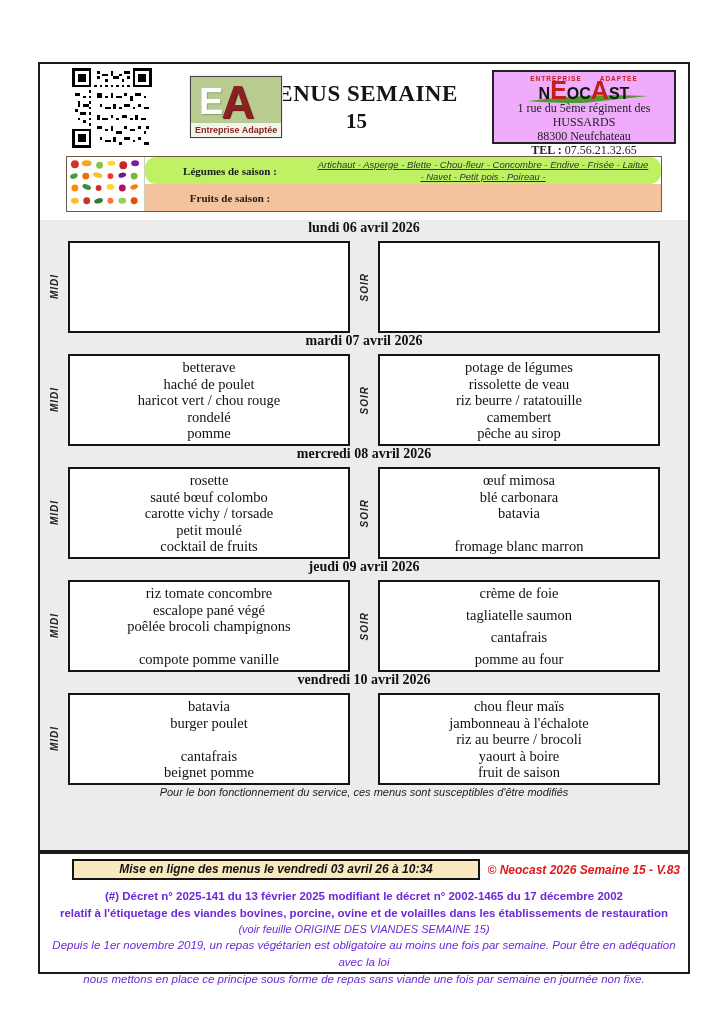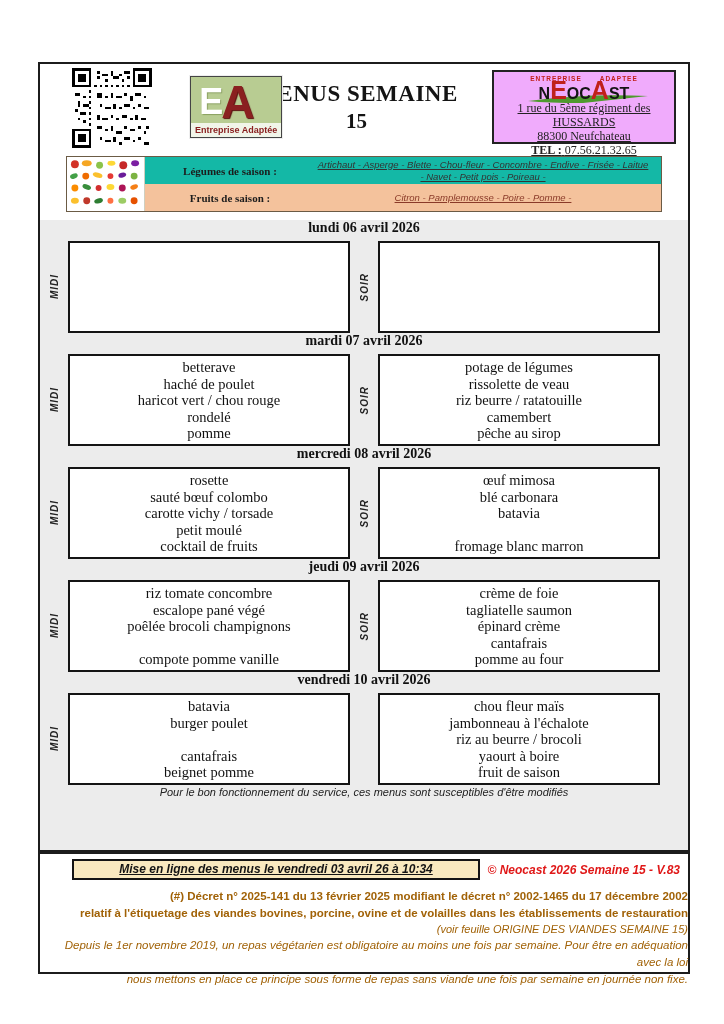--- a/index.html
+++ b/index.html
@@ -29,30 +29,30 @@
 
   .neocast { width:184px; height:74px; border:2px solid #222; background:#f0abfc; text-align:center;
              margin-top:4px; flex:none; padding-top:3px; }
   .nc-arc { display:flex; justify-content:center; gap:18px; font:700 6.5px "Liberation Sans", sans-serif;
             color:#c0201a; letter-spacing:1px; position:relative; z-index:2; }
   .nc-brand { position:relative; height:22px; line-height:22px; margin-top:-3px; }
   .nc-swoosh { position:absolute; right:26px; top:13px; z-index:0; }
   .nc-brand span { position:relative; z-index:1; font-family:"Liberation Sans", sans-serif; font-weight:800; color:#141414; }
   .nc-sm { font-size:16px; }
   .nc-big { font-size:25px; color:#c0201a !important; }
-  .nc-addr { font:12px "Liberation Serif", serif; color:#222; line-height:14px;text-decoration:underline; }
+  .nc-addr { font:12px "Liberation Serif", serif; color:#222; line-height:14px; }
   .nc-tel-label { font-weight:700; }
 
   
   .banner-wrap { background:#fff; padding:6px 26px 8px 26px; }
   .banner { border:1px solid #6b5b45; display:flex; height:56px; background:#fff; }
   .banner-img { width:78px; flex:none; background:#fff; border-right:1px solid #cfcfc0; }
   .banner-rows { flex:1; display:flex; flex-direction:column; }
   .season-row { flex:1; display:flex; align-items:center; }
-  .row-legumes { background:#14b8a6; }
+  .row-legumes { background:#bef264;border-radius:11px; }
   .row-fruits { background:#f4c29c; }
   .season-label { width:170px; flex:none; text-align:center; font:700 11px "Liberation Serif", serif; color:#1c1c1c; }
   .season-list { flex:1; text-align:center; font:italic 9.5px "Liberation Sans", sans-serif; padding:0 10px 0 0; line-height:12px;text-decoration:underline; }
   .row-legumes .season-list { color:#333; }
   .row-fruits .season-list { color:#8a3a28; }
 
   
   .day { }
   .day-date { height:21px; line-height:21px; text-align:center; font:700 14px "Liberation Serif", serif; color:#111; }
   .day-row { display:flex; height:92px; }
@@ -64,23 +64,23 @@
   .menu-line { height:16px; line-height:16px; text-align:center; font:14.5px "Liberation Serif", serif; color:#111;
                white-space:nowrap; overflow:hidden; }
 
   .service-note { text-align:center; font:italic 11px "Liberation Sans", sans-serif; color:#222; height:15px; line-height:15px; }
 
   
   .footer-box { position:absolute; left:38px; top:852px; width:652px; height:122px;
                 border:2px solid #1c1c1c; background:#fff; }
   .footer-top { display:flex; align-items:center; margin-top:5px; }
   .publish-strip { margin-left:32px; width:408px; height:21px; border:2px solid #141414; background:#f9e9bf;
-                   text-align:center; font:italic 700 12px "Liberation Sans", sans-serif; color:#141414; line-height:17px;text-decoration:underline; }
+                   text-align:center; font:italic 700 12px "Liberation Sans", sans-serif; color:#141414; line-height:17px; }
   .copyright { margin-left:auto; margin-right:8px; font:italic 700 12px "Liberation Sans", sans-serif; color:#e01818; }
-  .decree { margin-top:8px; text-align:right; color:#a16207; }
+  .decree { margin-top:8px; text-align:center; color:#6d28d9; }
   .decree-l1, .decree-l2 { font:700 11.5px "Liberation Sans", sans-serif; line-height:17px; }
   .decree-l3 { font:italic 11px "Liberation Sans", sans-serif; line-height:15px; }
   .veg-l { font:italic 11.5px "Liberation Sans", sans-serif; line-height:17px; }
 </style>
 </head>
 <body>
 
 <div class="page">
   <div class="frame">
 
@@ -168,21 +168,20 @@
             <ellipse cx="56" cy="44" rx="4" ry="3" fill="#9ccc65"></ellipse>
           <circle cx="68" cy="44" r="3.5" fill="#e65100"></circle>
         </svg>
         <div class="banner-rows">
           <div class="season-row row-legumes">
             <div class="season-label">Légumes de saison :</div>
             <div class="season-list">Artichaut - Asperge - Blette - Chou-fleur - Concombre - Endive - Frisée - Laitue - Navet - Petit pois - Poireau -</div>
           </div>
           <div class="season-row row-fruits">
             <div class="season-label">Fruits de saison :</div>
-            <div class="season-list">Citron - Pamplemousse - Poire - Pomme -</div>
           </div>
         </div>
       </div>
     </div>
 
     <section class="day">
       <div class="day-date">lundi 06 avril 2026</div>
       <div class="day-row">
         <div class="gutter">
             <span class="side-label">MIDI</span>
@@ -274,21 +273,20 @@
           <div class="menu-line">poêlée brocoli champignons</div>
           <div class="menu-line"></div>
           <div class="menu-line">compote pomme vanille</div>
         </div>
         <div class="gutter">
             <span class="side-label">SOIR</span>
           </div>
         <div class="menu-box">
           <div class="menu-line">crème de foie</div>
           <div class="menu-line">tagliatelle saumon</div>
-          <div class="menu-line">épinard crème</div>
           <div class="menu-line">cantafrais</div>
           <div class="menu-line">pomme au four</div>
         </div>
         <div class="gutter"></div>
       </div>
     </section>
 
     <section class="day">
       <div class="day-date">vendredi 10 avril 2026</div>
       <div class="day-row">

